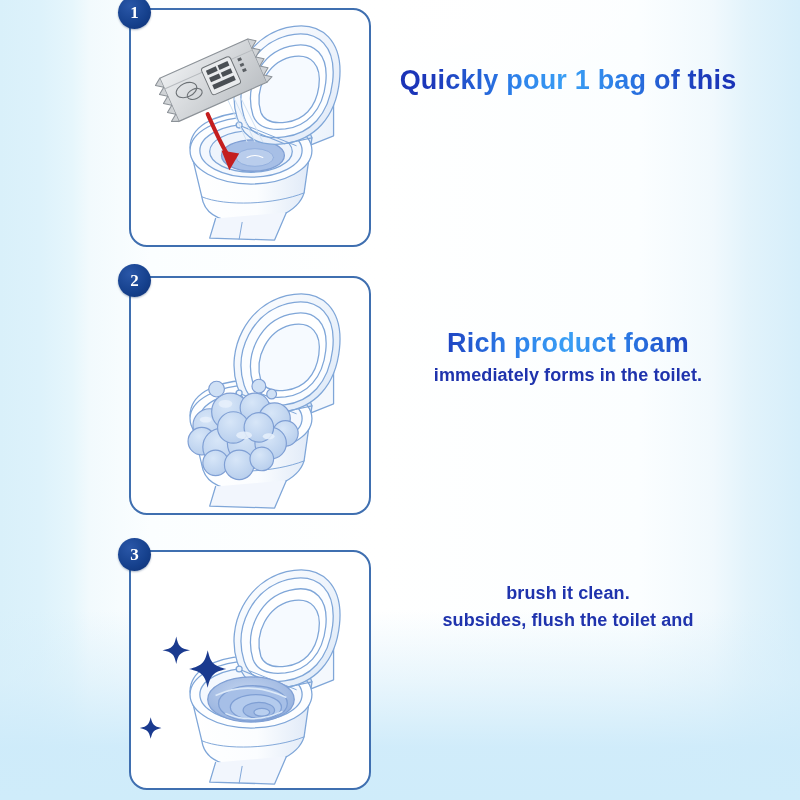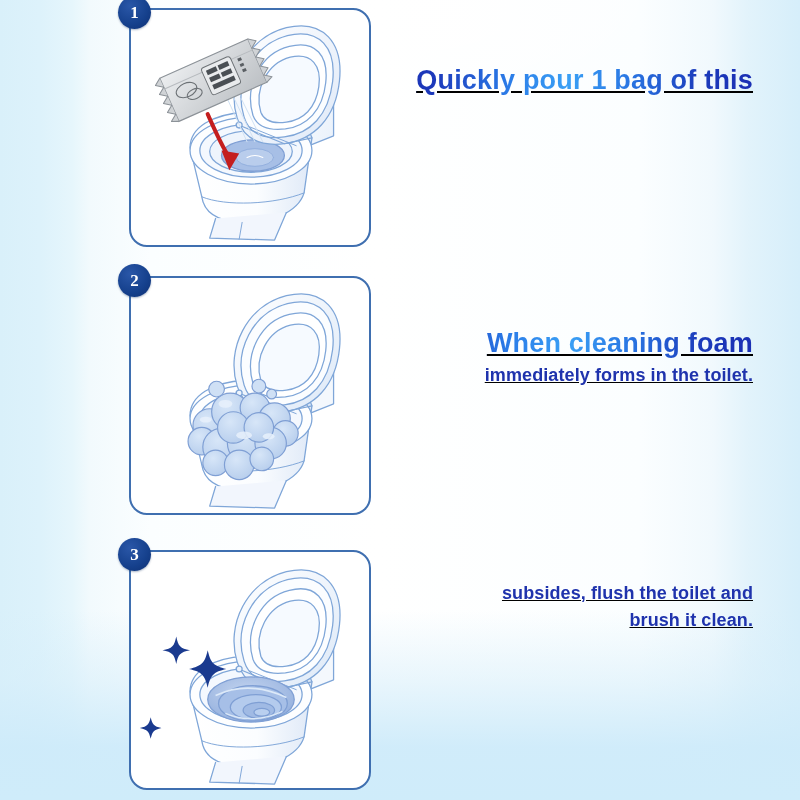--- a/index.html
+++ b/index.html
@@ -30,21 +30,21 @@
   #panel2{top:276px;height:239px;}
   #panel3{top:550px;height:240px;}
 
   .badge{position:absolute;left:-13px;top:-14px;width:33px;height:33px;border-radius:50%;
     background:radial-gradient(circle at 36% 30%,#2a57a8,#15408c 60%,#0e2f72 100%);
     color:#fff;font-size:17px;font-weight:bold;line-height:33px;text-align:center;
     font-family:"Liberation Serif",serif;z-index:5;
     box-shadow:0 1px 2px rgba(10,40,90,.35);}
 
   
-  .textblock{position:absolute;left:383px;width:370px;text-align:right;text-decoration:underline;}
+  .textblock{position:absolute;left:383px;width:370px;text-align:center;}
   #text1{top:62px;}
   #text2{top:325px;}
   #text3{top:580px;}
 
   .headline{
     font-size:27px;font-weight:bold;line-height:1.38;letter-spacing:.2px;
     white-space:nowrap;
     background:linear-gradient(90deg,#1a2fb4 0%,#1c39bb 14%,#2b7ce8 34%,#3aa0f5 50%,#2a78e4 66%,#1c3bbb 86%,#1a2fb4 100%);
     -webkit-background-clip:text;background-clip:text;
     -webkit-text-fill-color:transparent;color:#1a2fb4;}
@@ -280,22 +280,22 @@
       </svg>
     </div>
     <div class="badge">3</div>
   </div>
 
   <div class="textblock" id="text1">
     <div class="headline">Quickly pour 1 bag of this</div>
   </div>
 
   <div class="textblock" id="text2">
-    <div class="headline">When cleaning foam</div>
+    <div class="headline">Rich product foam</div>
     <div class="subline">immediately forms in the toilet.</div>
   </div>
 
   <div class="textblock" id="text3">
+    <div class="subline">brush it clean.</div>
     <div class="subline">subsides, flush the toilet and</div>
-    <div class="subline">brush it clean.</div>
   </div>
 
 </div>
 
 </body></html>

